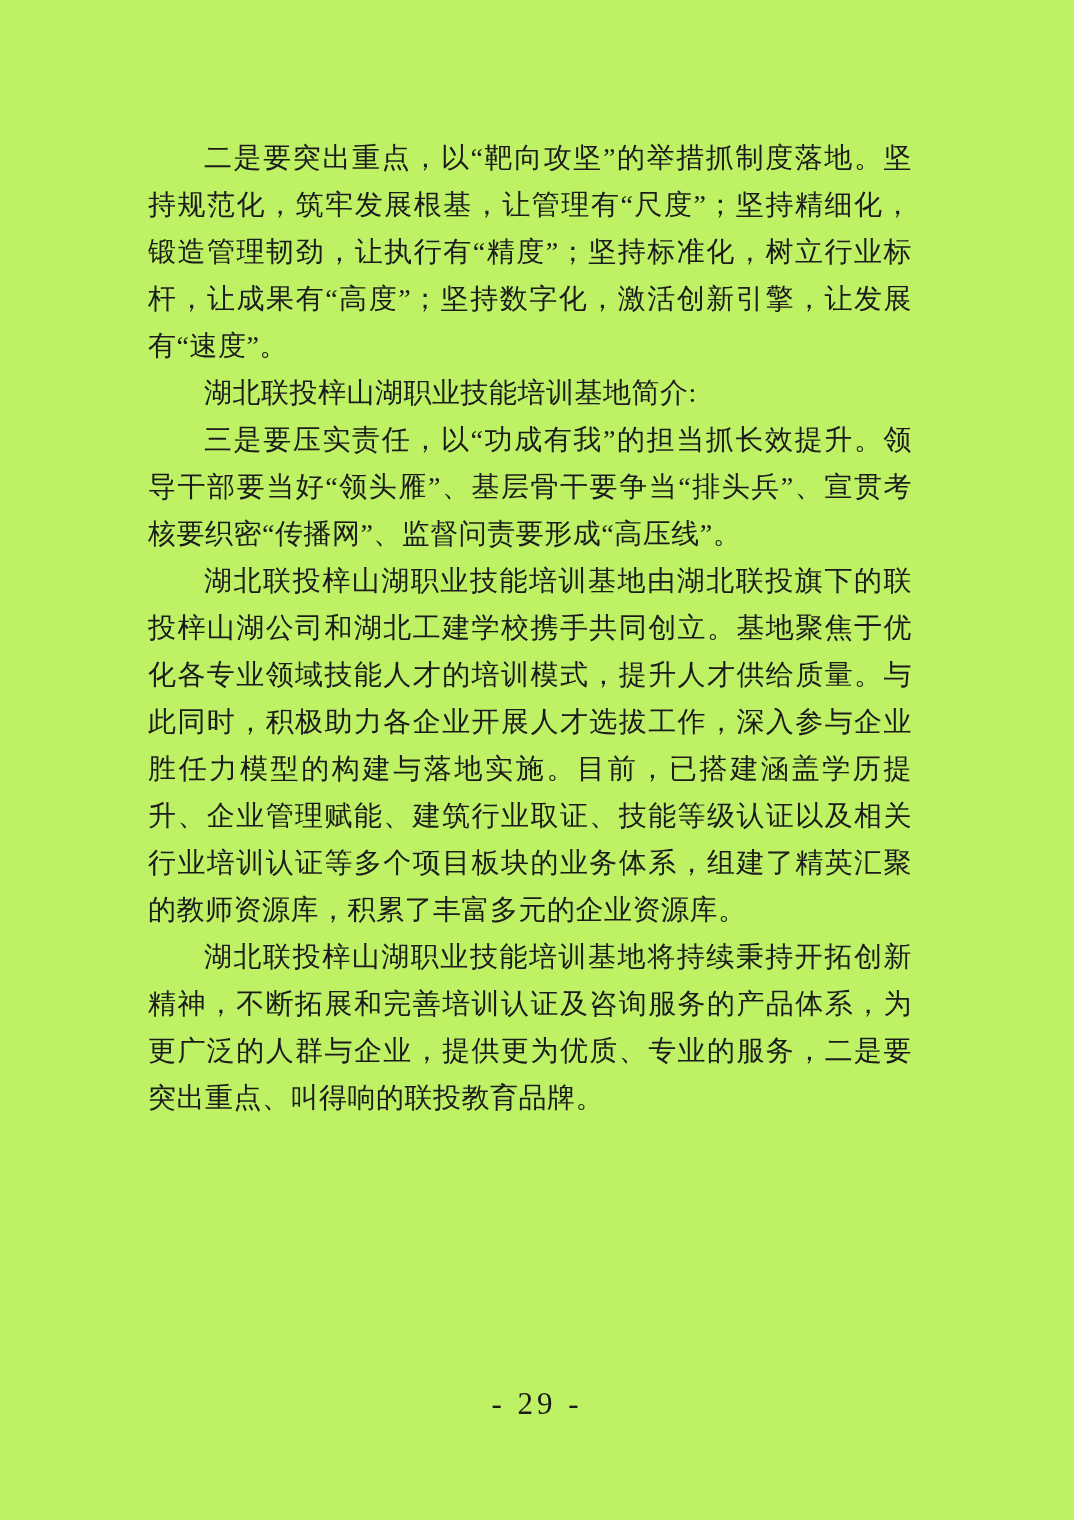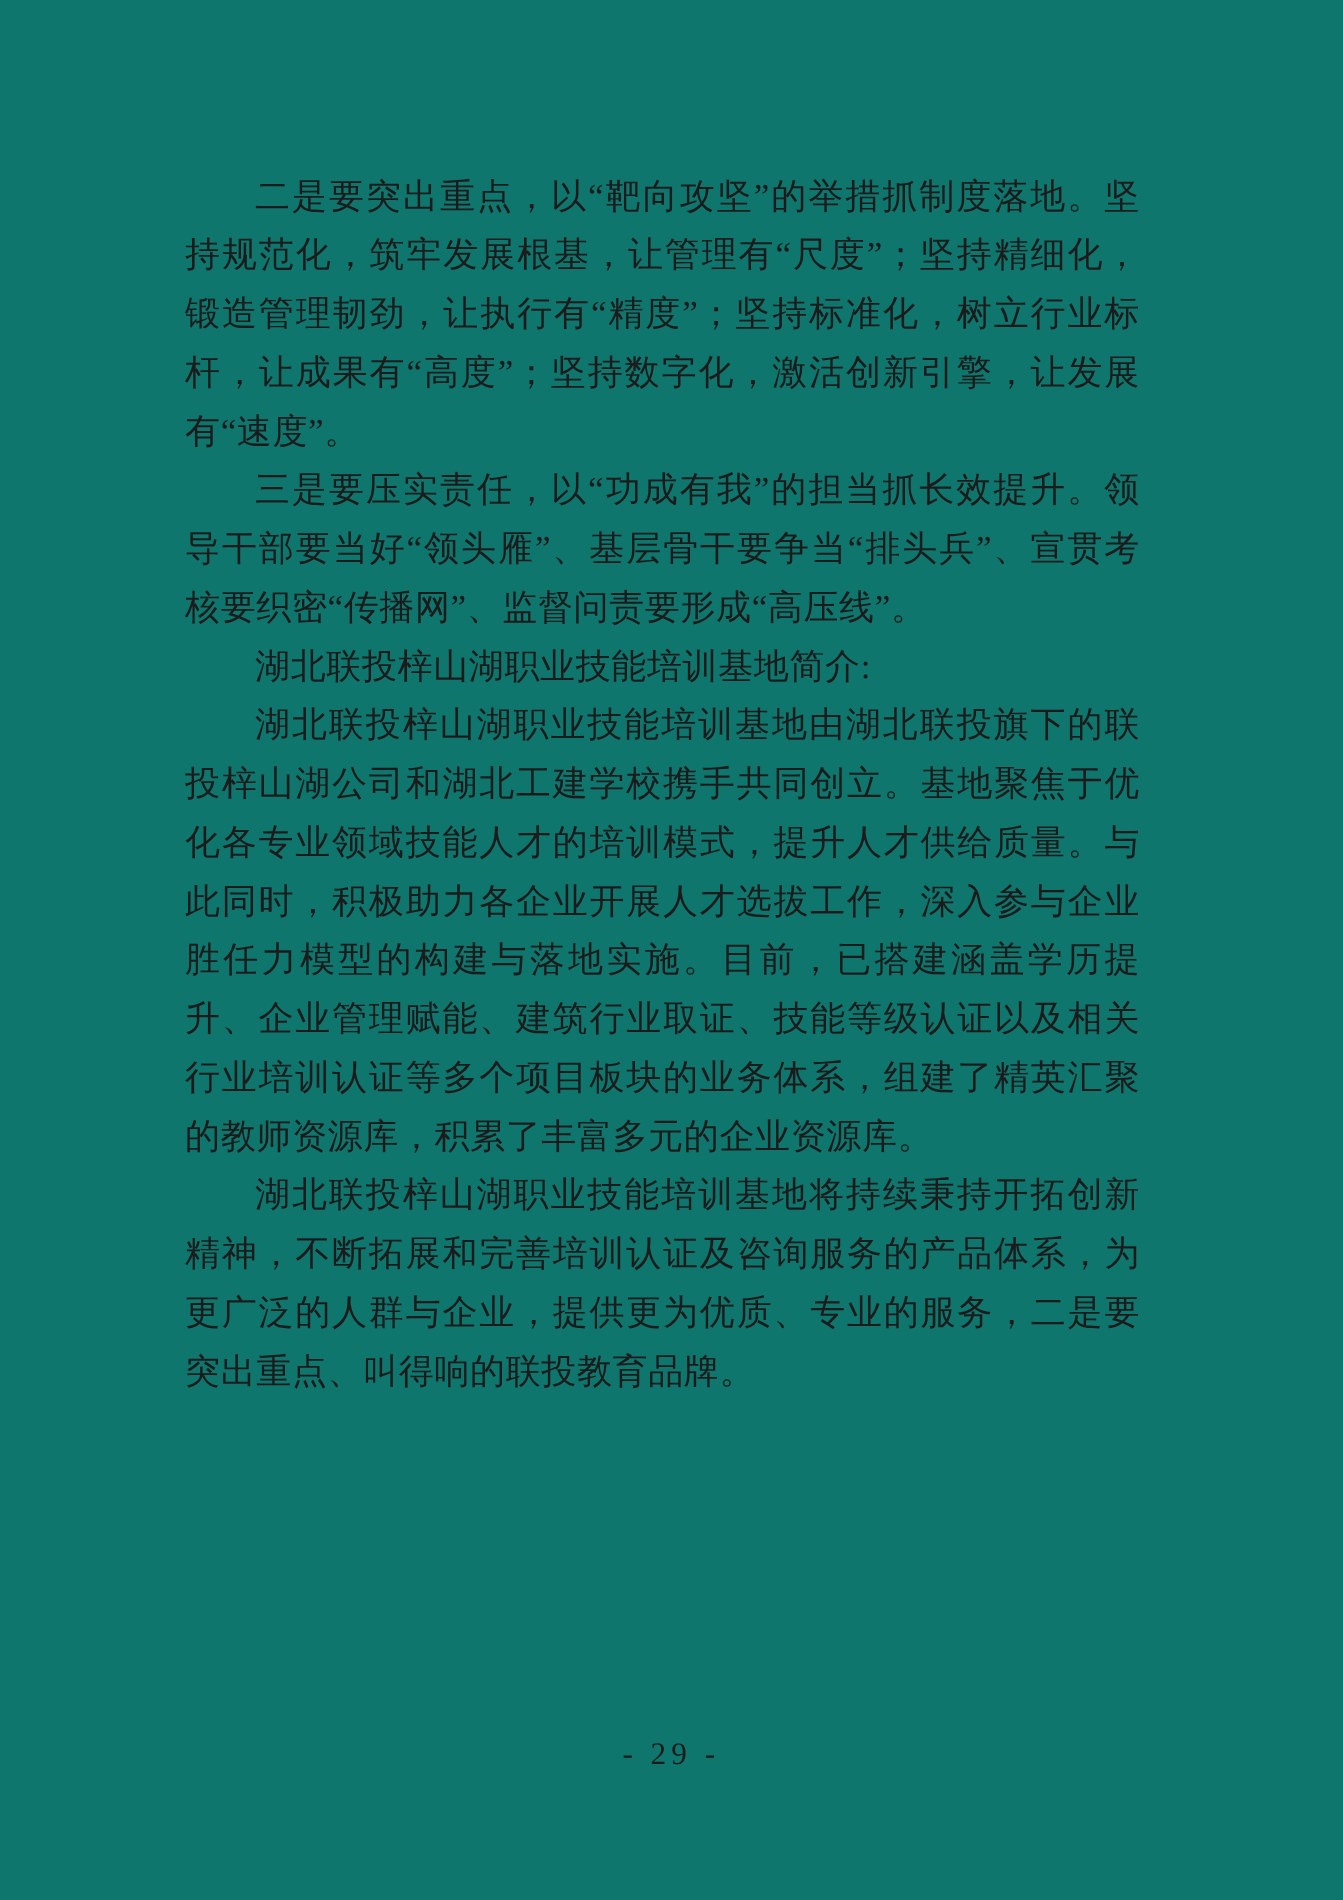--- a/index.html
+++ b/index.html
@@ -4,21 +4,21 @@
 <style>
   html, body {
     margin: 0;
     padding: 0;
     background: #ffffff;
   }
   .page {
     position: relative;
     width: 1074px;
     height: 1520px;
-    background: #0f766e;
+    background: #bef264;
     overflow: hidden;
     font-family: "Liberation Serif", "DejaVu Serif", serif;
   }
   .content {
     position: absolute;
     left: 148px;
     top: 134px;
     width: 764px;
   }
   .content p {
@@ -32,31 +32,31 @@
     text-indent: 2em;
     letter-spacing: 0.5px;
     word-break: break-all;
   }
   .page-number {
     position: absolute;
     top: 1386px;
     left: 0;
     width: 100%;
     text-align: center;
-    font-size: 25px;
+    font-size: 31px;
     line-height: 36px;
     color: #1b1b1b;
     letter-spacing: 4px;
   }
 </style>
 </head>
 <body>
 
 <div class="page">
   <div class="content">
     <p>二是要突出重点，以“靶向攻坚”的举措抓制度落地。坚持规范化，筑牢发展根基，让管理有“尺度”；坚持精细化，锻造管理韧劲，让执行有“精度”；坚持标准化，树立行业标杆，让成果有“高度”；坚持数字化，激活创新引擎，让发展有“速度”。</p>
+    <p>湖北联投梓山湖职业技能培训基地简介:</p>
     <p>三是要压实责任，以“功成有我”的担当抓长效提升。领导干部要当好“领头雁”、基层骨干要争当“排头兵”、宣贯考核要织密“传播网”、监督问责要形成“高压线”。</p>
-    <p>湖北联投梓山湖职业技能培训基地简介:</p>
     <p>湖北联投梓山湖职业技能培训基地由湖北联投旗下的联投梓山湖公司和湖北工建学校携手共同创立。基地聚焦于优化各专业领域技能人才的培训模式，提升人才供给质量。与此同时，积极助力各企业开展人才选拔工作，深入参与企业胜任力模型的构建与落地实施。目前，已搭建涵盖学历提升、企业管理赋能、建筑行业取证、技能等级认证以及相关行业培训认证等多个项目板块的业务体系，组建了精英汇聚的教师资源库，积累了丰富多元的企业资源库。</p>
     <p>湖北联投梓山湖职业技能培训基地将持续秉持开拓创新精神，不断拓展和完善培训认证及咨询服务的产品体系，为更广泛的人群与企业，提供更为优质、专业的服务，二是要突出重点、叫得响的联投教育品牌。</p>
   </div>
   <div class="page-number">- 29 -</div>
 </div>
 
 </body></html>

